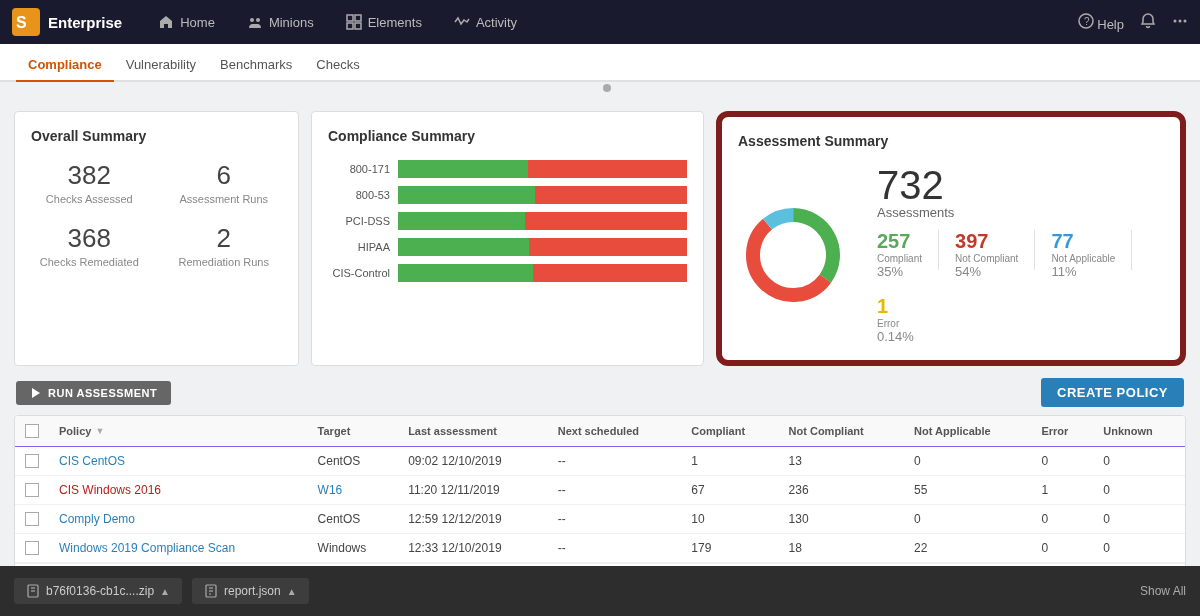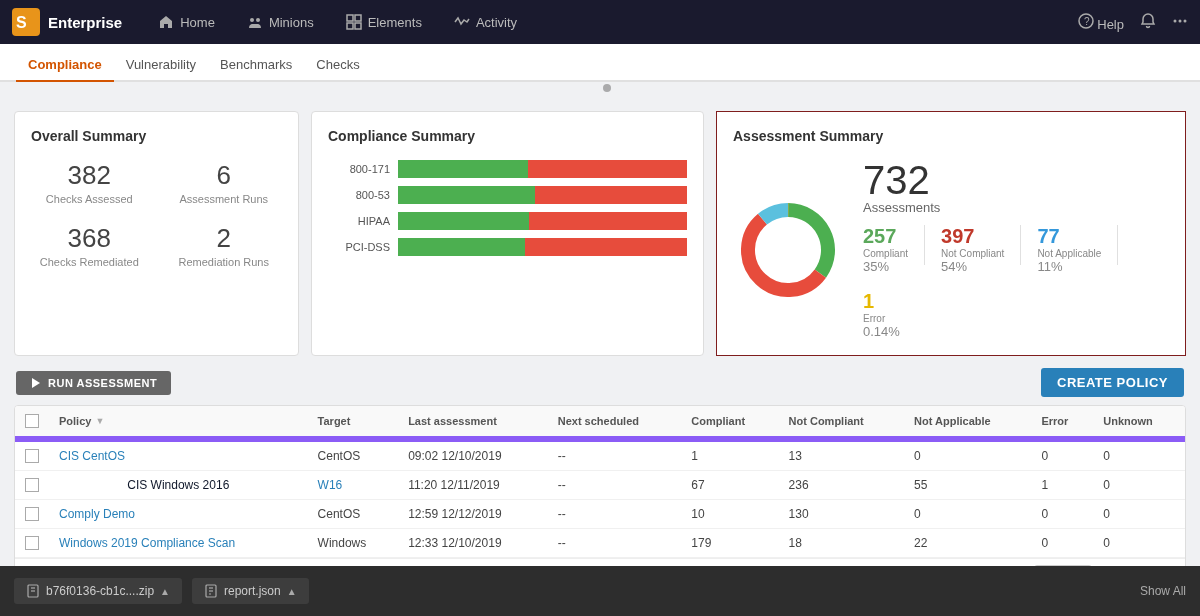--- a/index.html
+++ b/index.html
@@ -39,46 +39,46 @@
 
     
     .compliance-card { background: #fff; border-radius: 4px; border: 1px solid #ddd; padding: 16px; flex: 1; }
     .bar-chart { margin-top: 8px; }
     .bar-row { display: flex; align-items: center; margin-bottom: 8px; }
     .bar-label { width: 70px; font-size: 11px; color: #555; text-align: right; padding-right: 8px; flex-shrink: 0; }
     .bar-track { flex: 1; height: 18px; display: flex; }
     .bar-seg { height: 100%; }
 
     
-    .assessment-card { background: #fff; border-radius: 0; border: 1px solid #7f1d1d; padding: 16px; width: 470px; min-width: 470px; }
+    .assessment-card { background: #fff; border-radius: 12px; border: 6px solid #7f1d1d; padding: 16px; width: 470px; min-width: 470px; }
     .assessment-inner { display: flex; align-items: center; gap: 20px; }
     .donut-wrap { position: relative; width: 110px; height: 110px; flex-shrink: 0; }
     .donut-wrap svg { width: 110px; height: 110px; }
-    .assess-stats { flex: 1; }
+    .assess-stats { flex: 1; margin-left: 9px; }
     .assess-big { font-size: 40px; font-weight: 300; color: #333; line-height: 1; }
     .assess-sub { font-size: 13px; color: #666; margin-bottom: 10px; }
     .assess-metrics { display: flex; gap: 16px; flex-wrap: wrap; }
     .metric { display: flex; flex-direction: column; align-items: flex-start; }
     .metric-num { font-size: 20px; font-weight: 600; }
     .metric-label { font-size: 10px; color: #888; }
     .metric-pct { font-size: 13px; color: #888; }
     .metric.compliant .metric-num { color: #5ba85b; }
     .metric.not-compliant .metric-num { color: #c0392b; }
     .metric.not-applicable .metric-num { color: #3498db; }
     .metric.error .metric-num { color: #e6b800; }
 
     
     .action-row { display: flex; justify-content: space-between; align-items: center; margin-bottom: 8px; padding: 0 2px; }
     .run-btn { background: #666; color: #fff; border: none; padding: 6px 14px; border-radius: 3px; font-size: 11px; font-weight: 600; letter-spacing: 0.5px; cursor: pointer; display: flex; align-items: center; gap: 6px; }
     .create-btn { background: #2980b9; color: #fff; border: none; padding: 7px 16px; border-radius: 3px; font-size: 13px; font-weight: 600; letter-spacing: 0.5px; cursor: pointer; }
 
     
     .table-card { background: #fff; border: 1px solid #ddd; border-radius: 4px; overflow: hidden; }
     table { width: 100%; border-collapse: collapse; font-size: 12px; }
-    thead tr { background: #f9f9f9; border-bottom: 6px solid #8b5cf6; }
+    thead tr { background: #f9f9f9; border-bottom: 1px solid #8b5cf6; }
     th { padding: 8px 10px; text-align: left; font-size: 11px; color: #555; font-weight: 600; white-space: nowrap; }
     tbody tr { border-bottom: 1px solid #f0f0f0; }
     td { padding: 7px 10px; color: #444; }
     td.link { color: #2980b9; cursor: pointer; }
     .checkbox-cell { width: 32px; }
     .cb { width: 14px; height: 14px; border: 1px solid #aaa; background: #fff; cursor: pointer; }
     .th-sort { display: flex; align-items: center; gap: 4px; }
     .sort-icon { font-size: 9px; color: #aaa; }
 
     
@@ -208,31 +208,38 @@
             </div>
           </div>
           <div class="bar-row">
             <div class="bar-label">800-53</div>
             <div class="bar-track">
               <div class="bar-seg" style="width: 47.5%; background: rgb(76, 175, 80);"></div>
               <div class="bar-seg" style="width: 52.5%; background: rgb(231, 76, 60);"></div>
             </div>
           </div>
           <div class="bar-row">
+            <div class="bar-label">PCI-DSS</div>
+            <div class="bar-track">
+              <div class="bar-seg" style="width: 44.1176%; background: rgb(76, 175, 80);"></div>
+              <div class="bar-seg" style="width: 55.8824%; background: rgb(231, 76, 60);"></div>
+            </div>
+          </div>
+          <div class="bar-row">
             <div class="bar-label">HIPAA</div>
             <div class="bar-track">
               <div class="bar-seg" style="width: 45.1613%; background: rgb(76, 175, 80);"></div>
               <div class="bar-seg" style="width: 54.8387%; background: rgb(231, 76, 60);"></div>
             </div>
           </div>
           <div class="bar-row">
-            <div class="bar-label">PCI-DSS</div>
+            <div class="bar-label">CIS-Control</div>
             <div class="bar-track">
-              <div class="bar-seg" style="width: 44.1176%; background: rgb(76, 175, 80);"></div>
-              <div class="bar-seg" style="width: 55.8824%; background: rgb(231, 76, 60);"></div>
+              <div class="bar-seg" style="width: 46.6667%; background: rgb(76, 175, 80);"></div>
+              <div class="bar-seg" style="width: 53.3333%; background: rgb(231, 76, 60);"></div>
             </div>
           </div>
         </div>
     </div>
 
     <div class="assessment-card">
       <div class="card-title">Assessment Summary</div>
       <div class="assessment-inner">
         <div class="donut-wrap">
           <svg viewBox="0 0 110 110" id="donut-svg">
@@ -323,21 +330,21 @@
             <td>1</td>
             <td>13</td>
             <td>0</td>
             <td>0</td>
             <td>0</td>
           </tr>
           <tr>
             <td class="checkbox-cell">
               <div class="cb"></div>
             </td>
-            <td style="color: #0f172a; cursor: pointer; text-align: center;">CIS Windows 2016</td>
+            <td style="color: #b91c1c; cursor: pointer;">CIS Windows 2016</td>
             <td class="link">W16</td>
             <td>11:20 12/11/2019</td>
             <td>--</td>
             <td>67</td>
             <td>236</td>
             <td>55</td>
             <td>1</td>
             <td>0</td>
           </tr>
           <tr>

